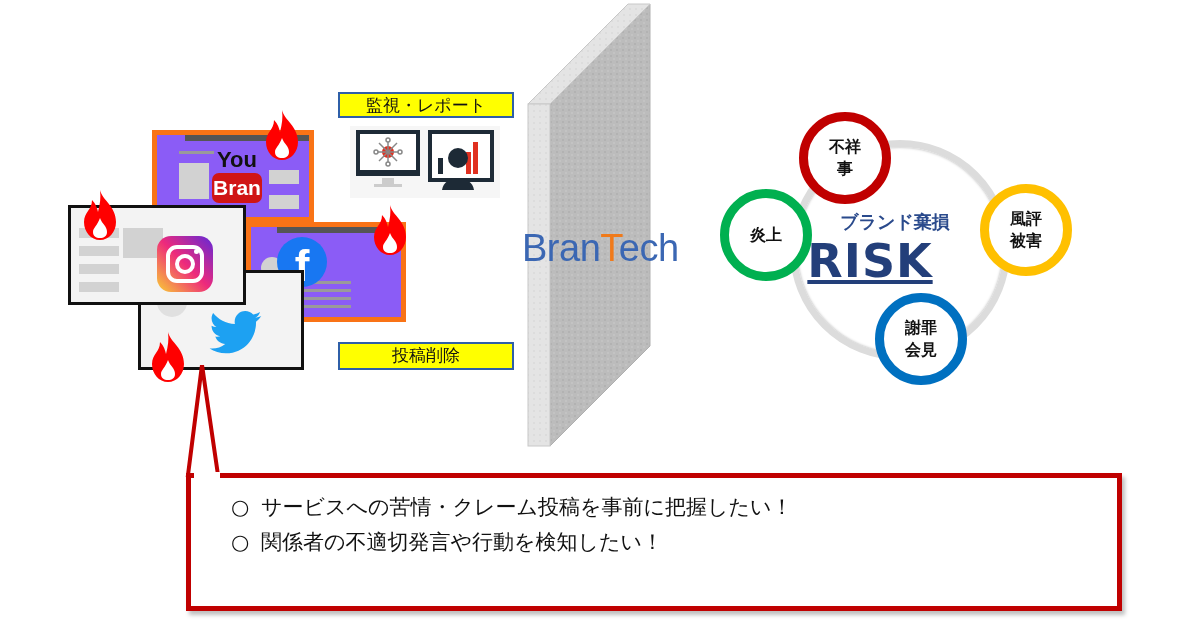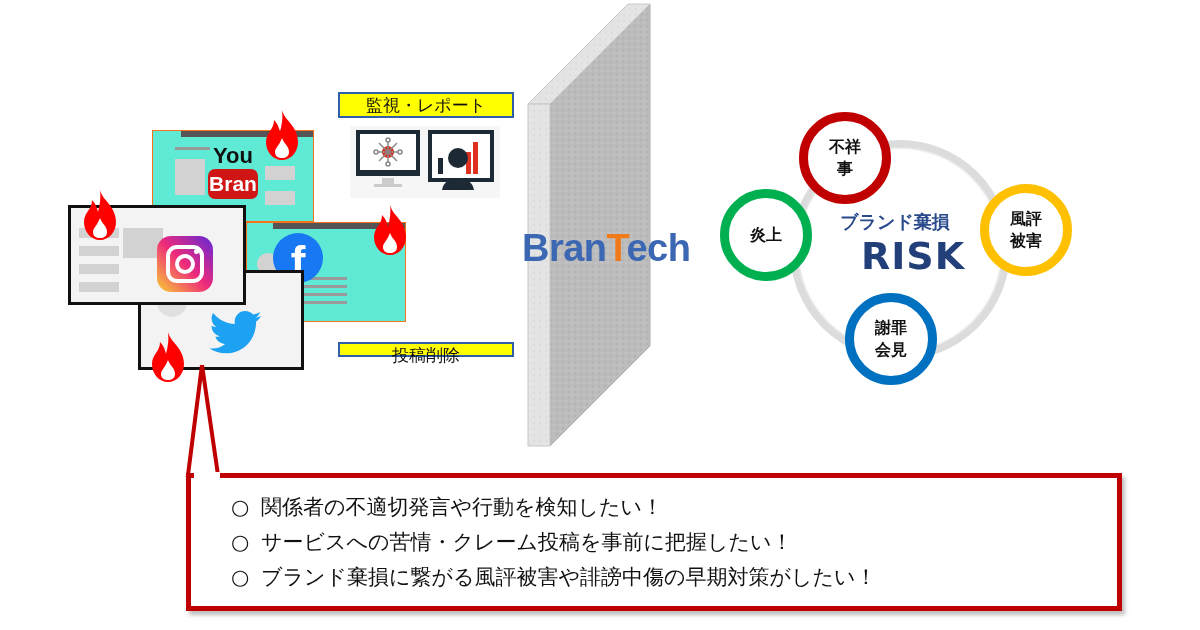--- a/index.html
+++ b/index.html
@@ -1,35 +1,35 @@
 <!DOCTYPE html>
 <html><head>
 <meta charset="utf-8">
 <style>
   html,body{margin:0;padding:0;}
   body{width:1200px;height:630px;background:#ffffff;position:relative;overflow:hidden;font-family:"DejaVu Sans",sans-serif;}
   .abs{position:absolute;}
   
-  .win{position:absolute;background:#5eead4;border:1px solid #f97316;box-sizing:border-box;}
+  .win{position:absolute;background:#8b5cf6;border:5px solid #f97316;box-sizing:border-box;}
   .win .bar{height:6px;background:#555;}
   .win.dark{border:3px solid #111;background:#f3f3f3;}
   .line{position:absolute;height:3px;background:#9a9a9a;}
   .blk{position:absolute;background:#d2d2d2;}
   
   .flame{position:absolute;width:40px;height:50px;}
   
   .ylabel{position:absolute;background:#ffff00;border:2px solid #2f5fa8;box-sizing:border-box;font-size:17px;color:#111;text-align:center;line-height:22px;}
   
   .wall{position:absolute;}
-  .brantech{position:absolute;left:522px;top:227px;font-family:"Liberation Sans",sans-serif;font-weight:bold;font-size:38px;color:#3b67b3;letter-spacing:-0.5px;}
+  .brantech{position:absolute;left:522px;top:227px;font-family:"Liberation Sans",sans-serif;font-weight:normal;font-size:38px;color:#3b67b3;letter-spacing:-0.5px;}
   .brantech .t{color:#f07a1a;}
   
   .rc{position:absolute;width:92px;height:92px;border-radius:50%;background:#fff;box-sizing:border-box;border:9px solid;display:flex;align-items:center;justify-content:center;text-align:center;font-weight:bold;font-size:16px;line-height:22px;color:#111;}
   .risk-title{position:absolute;left:815px;top:210px;width:160px;text-align:center;color:#2a4a8c;font-weight:bold;font-size:18px;}
-  .risk-big{position:absolute;left:833px;top:234px;width:160px;text-align:center;color:#233f7a;font-weight:bold;font-size:38px;font-family:"DejaVu Sans",sans-serif;letter-spacing:1px;}
+  .risk-big{position:absolute;left:790px;top:234px;width:160px;text-align:center;color:#233f7a;font-weight:bold;font-size:46px;font-family:"DejaVu Sans",sans-serif;letter-spacing:1px;text-decoration:underline;}
   
   .callout{position:absolute;left:186px;top:473px;width:936px;height:138px;border:5px solid #c00000;box-sizing:border-box;background:#fff;box-shadow:3px 4px 4px rgba(0,0,0,0.25);}
   .callout ul{list-style:none;margin:0;padding:12px 0 0 40px;}
   .callout li{font-size:21px;line-height:35px;color:#111;font-family:"DejaVu Sans",sans-serif;}
   .callout li .bullet{display:inline-block;width:30px;}
 </style>
 </head>
 <body>
 
 <div>
@@ -123,21 +123,21 @@
   <svg class="abs" style="left:78px;top:4px;" width="66" height="64" viewBox="0 0 66 64">
     <rect x="2" y="2" width="62" height="48" fill="#fff" stroke="#1d2a36" stroke-width="4"></rect>
     <rect x="10" y="28" width="5" height="16" fill="#1d2a36"></rect>
     <rect x="45" y="12" width="5" height="32" fill="#e03020"></rect>
     <rect x="38" y="22" width="5" height="22" fill="#e03020"></rect>
     <circle cx="30" cy="28" r="10" fill="#1d2a36"></circle>
     <path d="M14 60 C16 44 44 44 46 60Z" fill="#1d2a36"></path>
   </svg>
 </div>
 
-<div class="ylabel" style="left:338px;top:342px;width:176px;height:15px;">投稿削除</div>
+<div class="ylabel" style="left:338px;top:342px;width:176px;height:28px;">投稿削除</div>
 
 <svg class="wall" style="left:520px;top:0px;" width="140" height="452" viewBox="0 0 140 452">
   <defs>
     <pattern id="grain" width="6" height="6" patternUnits="userSpaceOnUse">
       <rect width="6" height="6" fill="#bcbcbc"></rect>
       <circle cx="1" cy="2" r="0.8" fill="#a6a6a6"></circle>
       <circle cx="4" cy="5" r="0.7" fill="#d0d0d0"></circle>
     </pattern>
     <pattern id="grain2" width="6" height="6" patternUnits="userSpaceOnUse">
       <rect width="6" height="6" fill="#e4e4e4"></rect>
@@ -156,31 +156,30 @@
   <div class="abs" style="left:790px;top:140px;width:220px;height:220px;border-radius:50%;border:7px solid #dcdcdc;box-sizing:border-box;box-shadow:inset 0 0 3px #aaa;"></div>
   <div class="risk-title">ブランド棄損</div>
   <div class="risk-big">RISK</div>
 
   <div class="rc" style="left:799px;top:112px;border-color:#c00000;">
     <div><span>不祥</span><br><span>事</span></div>
   </div>
   <div class="rc" style="left:980px;top:184px;border-color:#ffc000;">
     <div><span>風評</span><br><span>被害</span></div>
   </div>
-  <div class="rc" style="left:845px;top:293px;border-color:#0070c0;">
+  <div class="rc" style="left:875px;top:293px;border-color:#0070c0;">
     <div><span>謝罪</span><br><span>会見</span></div>
   </div>
   <div class="rc" style="left:720px;top:189px;border-color:#00b050;">
     <div><span>炎上</span></div>
   </div>
 </div>
 
 <svg class="abs" style="left:180px;top:365px;" width="50" height="115" viewBox="0 0 50 115">
   <polygon points="22,0 8,110 38,110" fill="#fff" stroke="#c00000" stroke-width="4"></polygon>
 </svg>
 <div class="callout">
   <ul>
+    <li><span class="bullet">○</span><span>サービスへの苦情・クレーム投稿を事前に把握したい！</span></li>
     <li><span class="bullet">○</span><span>関係者の不適切発言や行動を検知したい！</span></li>
-    <li><span class="bullet">○</span><span>サービスへの苦情・クレーム投稿を事前に把握したい！</span></li>
-    <li><span class="bullet">○</span><span>ブランド棄損に繋がる風評被害や誹謗中傷の早期対策がしたい！</span></li>
   </ul>
 </div>
 <div class="abs" style="left:194px;top:472px;width:26px;height:6px;background:#fff;"></div>
 
 </body></html>

